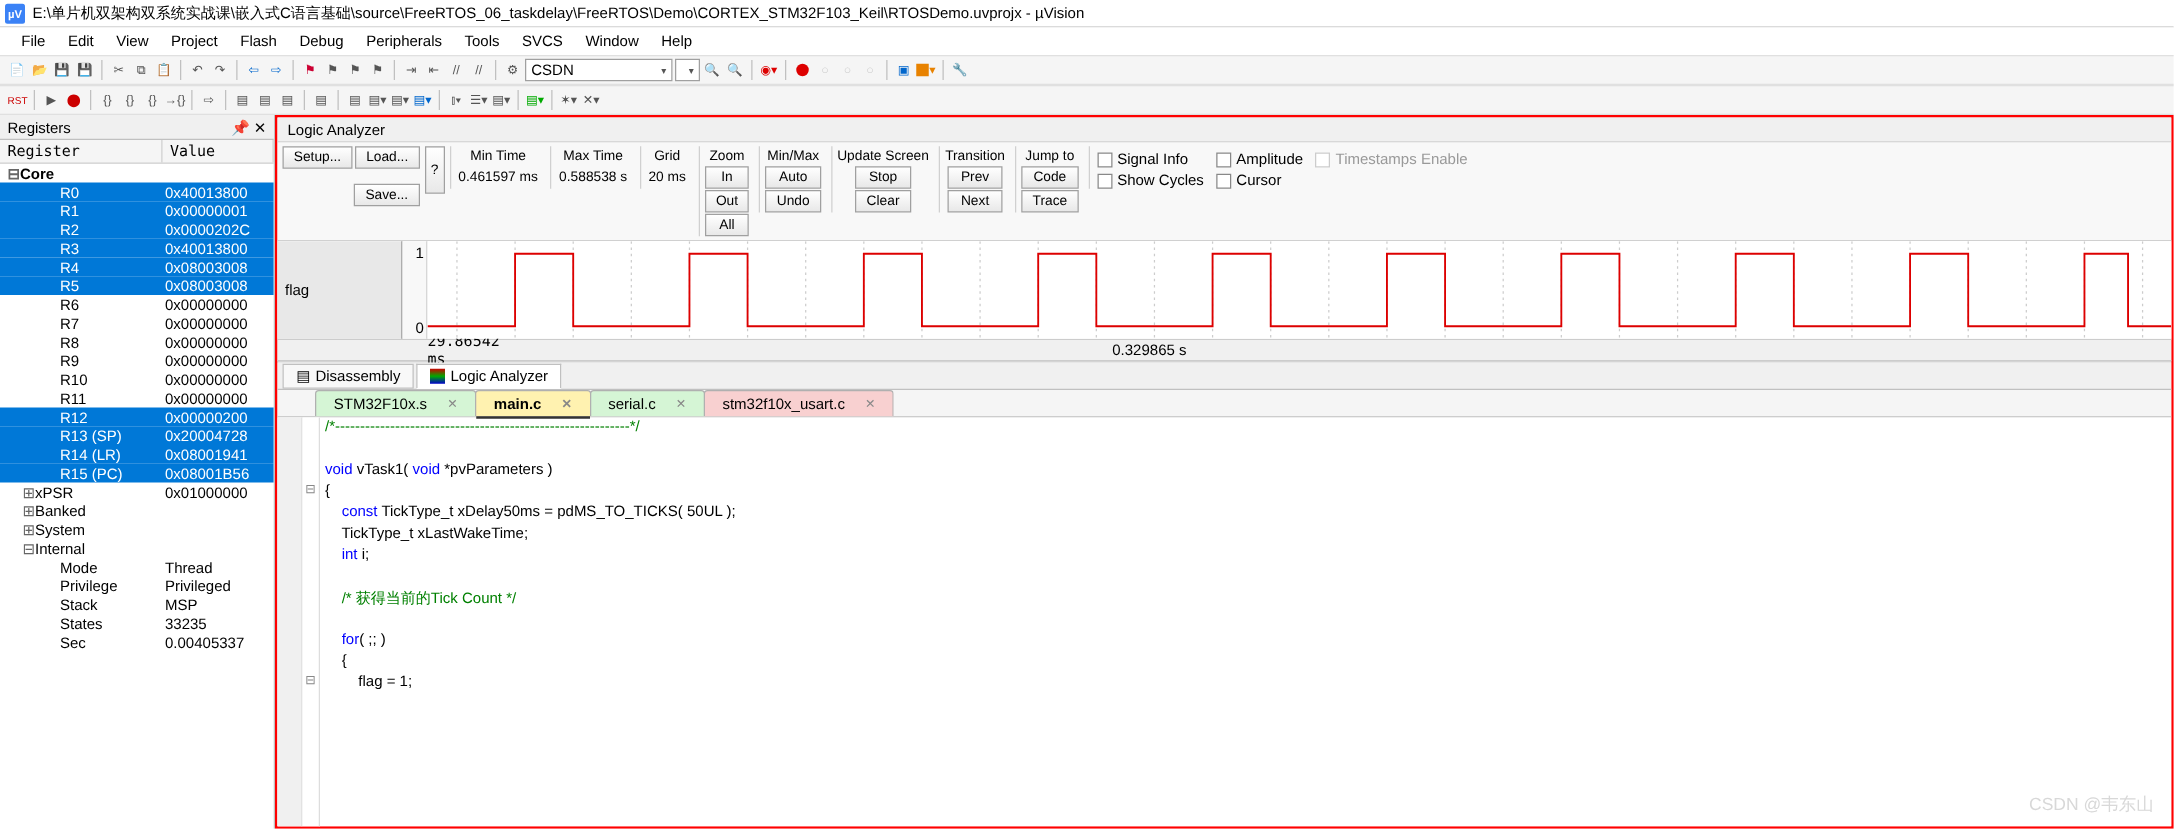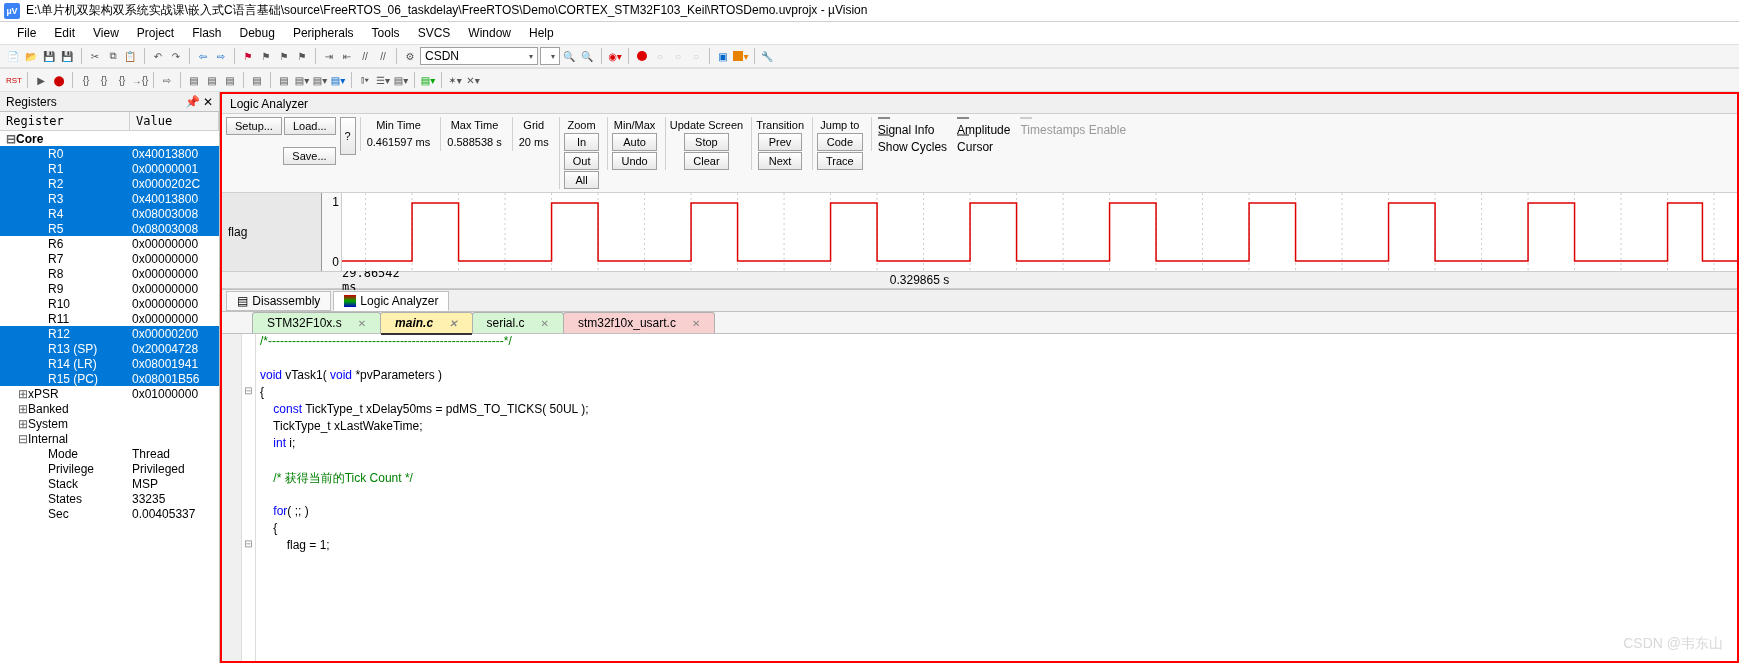--- a/index.html
+++ b/index.html
@@ -34,39 +34,39 @@
   .la-panel { border-bottom: 1px solid #c0c0c0; }
   .la-title { height: 20px; background: #f0f0f0; border-bottom: 1px solid #d0d0d0; padding: 2px 8px; font-size: 11px; display:flex;align-items:center; }
   .la-toolbar { display: flex; align-items: flex-start; padding: 3px 4px; gap: 4px; background: #f8f8f8; border-bottom: 1px solid #d0d0d0; flex-wrap: nowrap; }
   .la-btn-stack { display: flex; flex-direction: column; gap: 12px; }
   .la-btn { border: 1px solid #a0a0a0; background: linear-gradient(#fff,#e8e8e8); padding: 1px 8px; font-size: 11px; height: 18px; display: flex; align-items: center; justify-content: center; min-width:44px; }
   .la-btn.q { min-width: 16px; padding: 1px 4px; height: 38px; }
   .la-group { display: flex; flex-direction: column; align-items: center; border-left: 1px solid #d0d0d0; padding: 0 4px; }
   .la-group-label { font-size: 11px; height: 16px; display:flex;align-items:center; }
   .la-group-row { display: flex; gap: 1px; flex-direction: column; }
   .la-group-val { font-size: 11px; height: 18px; display:flex;align-items:center;padding:0 2px; }
-  .la-check { display: flex; align-items: flex-start; gap: 4px; font-size: 11px; height: 17px; flex-direction: column; }
+  .la-check { display: flex; align-items: flex-end; gap: 4px; font-size: 11px; height: 17px; }
   .la-checkbox { width: 12px; height: 12px; border: 1px solid #888; background: #fff; }
   .la-checks-col { display: flex; flex-direction: column; padding-left: 6px; }
   .la-wave-area { display: flex; height: 78px; background: #fff; }
   .la-signal-col { width: 100px; background: #e8e8e8; border-right: 1px solid #999; font-family: Consolas, monospace; font-size: 12px; padding: 4px 6px; display:flex;flex-direction:column; justify-content:space-between;}
   .la-axis-col { width: 20px; background: #f8f8f8; border-right: 1px solid #ccc; display: flex; flex-direction: column; justify-content: space-between; align-items: flex-end; padding: 2px 2px; font-family: Consolas, monospace; font-size: 11px; }
   .la-wave { flex: 1; position: relative; background: #fff; }
   .la-wave svg { width: 100%; height: 100%; }
   .la-time-axis { height: 18px; background: #f0f0f0; border-top: 1px solid #ccc; border-bottom: 1px solid #ccc; display: flex; align-items: center; font-family: Consolas, monospace; font-size: 12px; }
   .la-time-left { width: 120px; padding-left: 8px; }
   .la-time-mid { flex: 1; text-align: center; }
   .bottom-tabs { height: 22px; background: #f0f0f0; display: flex; align-items: center; border-bottom: 1px solid #c0c0c0; gap: 2px; padding-left: 4px; }
   .bot-tab { border: 1px solid #c0c0c0; padding: 2px 10px; font-size: 11px; display: flex; align-items: center; gap: 4px; background: #f8f8f8; }
   .bot-tab.active { background: #fff; border-bottom: 1px solid #fff; }
   .file-tabs { height: 22px; display: flex; align-items: flex-end; padding-left: 30px; background: #f5f5f5; border-bottom: 1px solid #c0c0c0; gap: 0; }
   .ftab { padding: 3px 14px; font-size: 11px; border: 1px solid #b0b0b0; border-bottom: none; border-radius: 3px 3px 0 0; margin-right: -1px; display: flex; align-items: center; gap: 16px; position: relative; }
   .ftab .x { font-size: 10px; color: #888; }
   .ftab.green { background: #d5f5d5; }
-  .ftab.yellow { background: #fff2b0; font-weight: bold; font-style: italic; }
+  .ftab.yellow { background: #fff2b0; font-weight: bold; }
   .ftab.yellow::after { content:""; position:absolute; left:0;right:0;bottom:-2px;height:2px;background:#333; }
   .ftab.pink { background: #f8d0d0; }
   .code-area { flex: 1; display: flex; background: #fff; font-family: Consolas, monospace; font-size: 14px; }
   .gutter { width: 20px; background: #f0f0f0; border-right: 1px solid #ddd; }
   .linenums { width: 40px; background: #f8f8f8; text-align: right; padding-right: 6px; color: #888; border-right: 1px solid #ddd; }
   .linenums div { height: 17px; }
   .fold { width: 14px; background: #fff; border-right: 1px solid #ddd; color: #888; }
   .fold div { height: 17px; text-align:center; font-size:10px; }
   .code-lines { flex: 1; padding-left: 4px; }
   .code-lines div { height: 17px; white-space: pre; }

